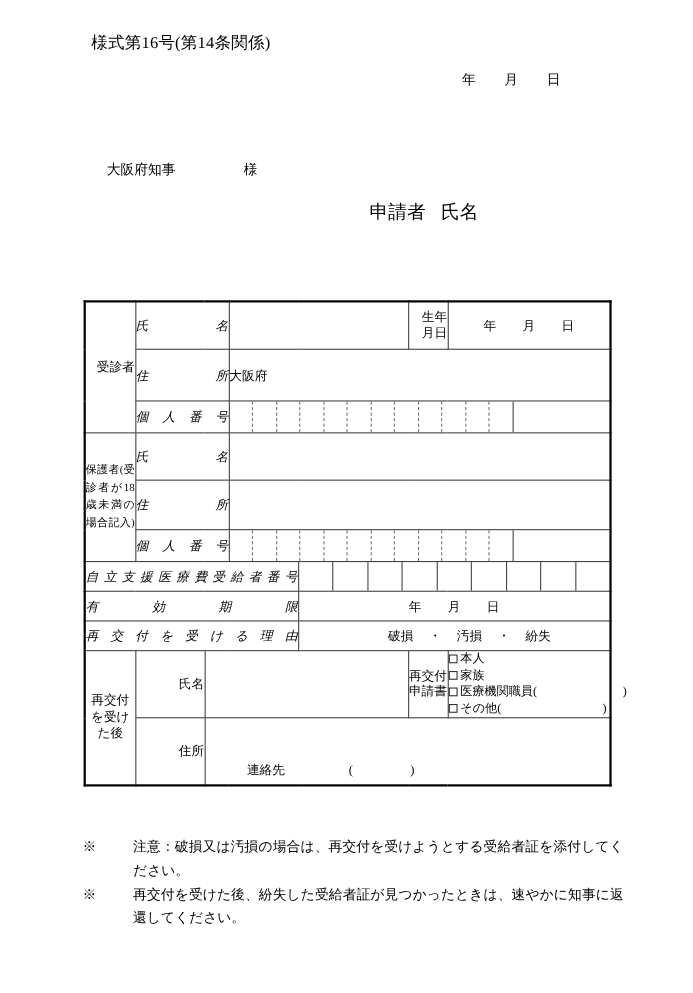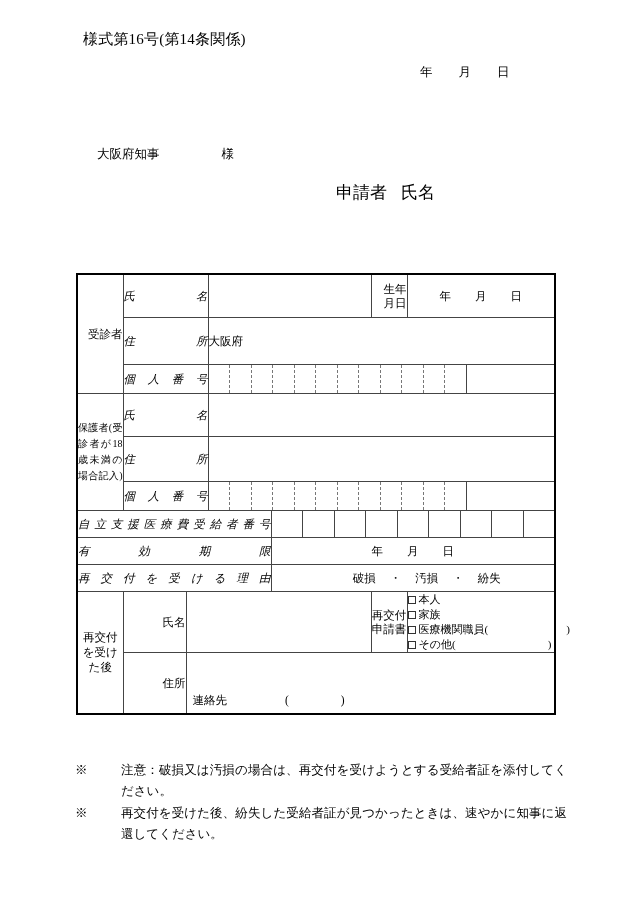--- a/index.html
+++ b/index.html
@@ -187,20 +187,21 @@
     border: 1px solid #333;
     margin-right: 3px;
     vertical-align: -1px;
     box-sizing: border-box;
   }
   .chk-item .paren-sp { display: inline-block; width: 78px; }
 
   .addr-cell {
     position: relative;
     height: 100%;
+    margin-left: 32px;
   }
   .contact-line {
     position: absolute;
     left: 6px;
     bottom: 5px;
     font-size: 11.5px;
     white-space: nowrap;
   }
   .contact-line .gap1 { display: inline-block; width: 58px; }
   .contact-line .gap2 { display: inline-block; width: 52px; }

